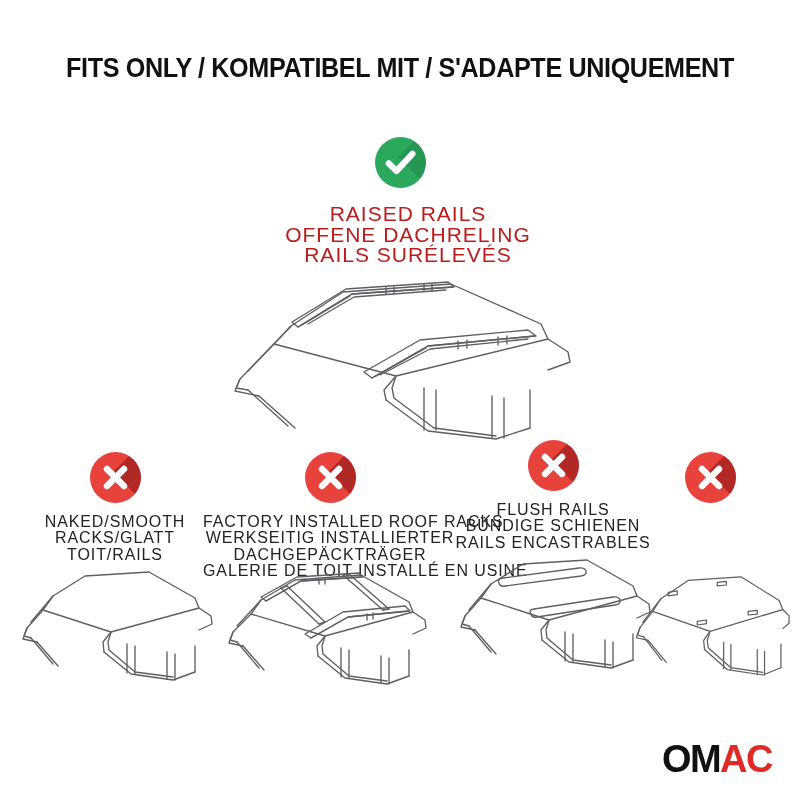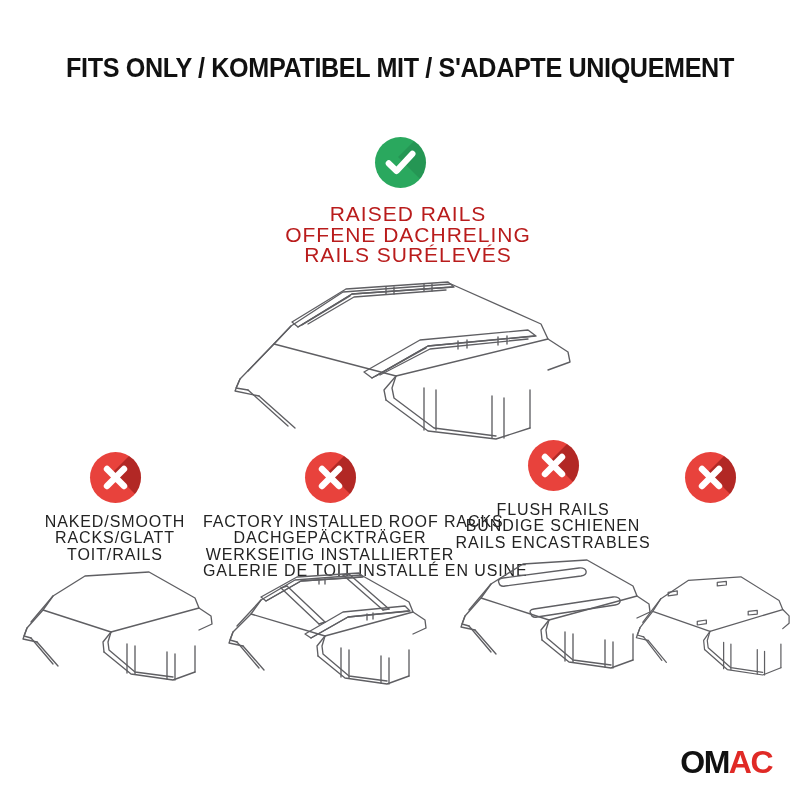--- a/index.html
+++ b/index.html
@@ -116,21 +116,21 @@
   #opt-flush   .art { top: 108px; height: 130px; }
   #opt-fixed   .art { top: 108px; height: 130px; }
 
   
   .logo {
     position: absolute;
     right: 28px;
     bottom: 22px;
     font-family: "Liberation Sans", sans-serif;
     font-weight: bold;
-    font-size: 32px;
+    font-size: 38px;
     letter-spacing: -1.5px;
     line-height: 1;
   }
   .logo .dark { color: #111111; }
   .logo .red  { color: #e02a26; }
 
   .line-art { display: block; width: 100%; height: 100%; }
   .line-art path, .line-art line, .line-art polyline {
     fill: none;
     stroke: #5f5f63;
@@ -236,22 +236,22 @@
   <div class="badge-wrap">
     <div class="badge no">
       <div class="shadow"></div>
       <svg width="51" height="51" viewBox="0 0 51 51" aria-hidden="true">
         <path d="M17 17 L34 34 M34 17 L17 34" fill="none" stroke="#ffffff" stroke-width="6.4" stroke-linecap="round"></path>
       </svg>
     </div>
   </div>
   <div class="labels">
     <div>FACTORY INSTALLED ROOF RACKS</div>
+    <div>WERKSEITIG INSTALLIERTER</div>
     <div>DACHGEPÄCKTRÄGER</div>
-    <div>WERKSEITIG INSTALLIERTER</div>
     <div>GALERIE DE TOIT INSTALLÉ EN USINE</div>
   </div>
   <div class="art">
     <svg class="line-art" viewBox="0 0 254 148" preserveAspectRatio="xMidYMid meet" aria-hidden="true">
 
       <path d="M58 58 L92 38 L158 33 L206 60 L210 70 L122 94 L48 72 Z"></path>
       <path d="M48 72 L30 90 L27 98 L34 100"></path>
       <path d="M30 90 L26 101 L40 104"></path>
       <path d="M58 58 L34 84"></path>
       <path d="M34 100 L56 126 M40 104 L61 128"></path>

